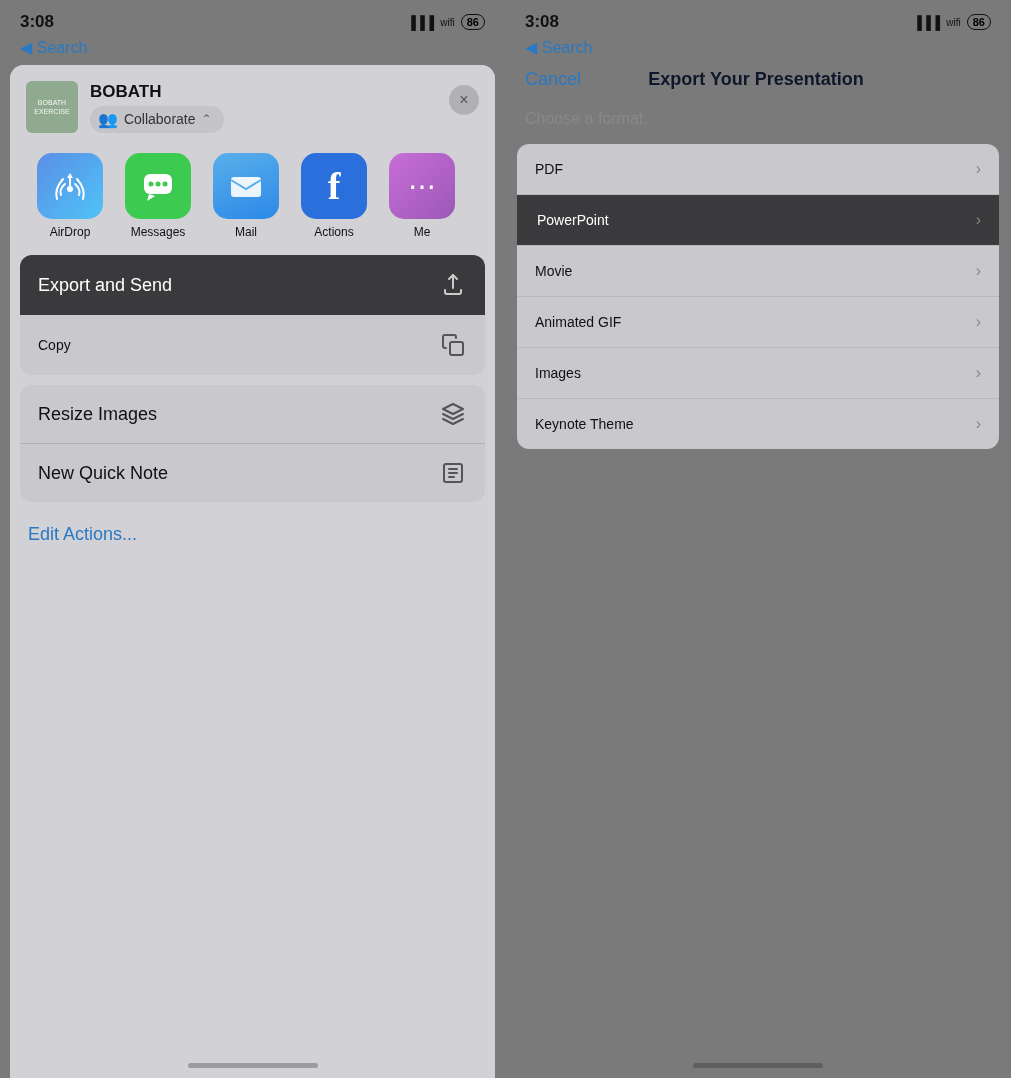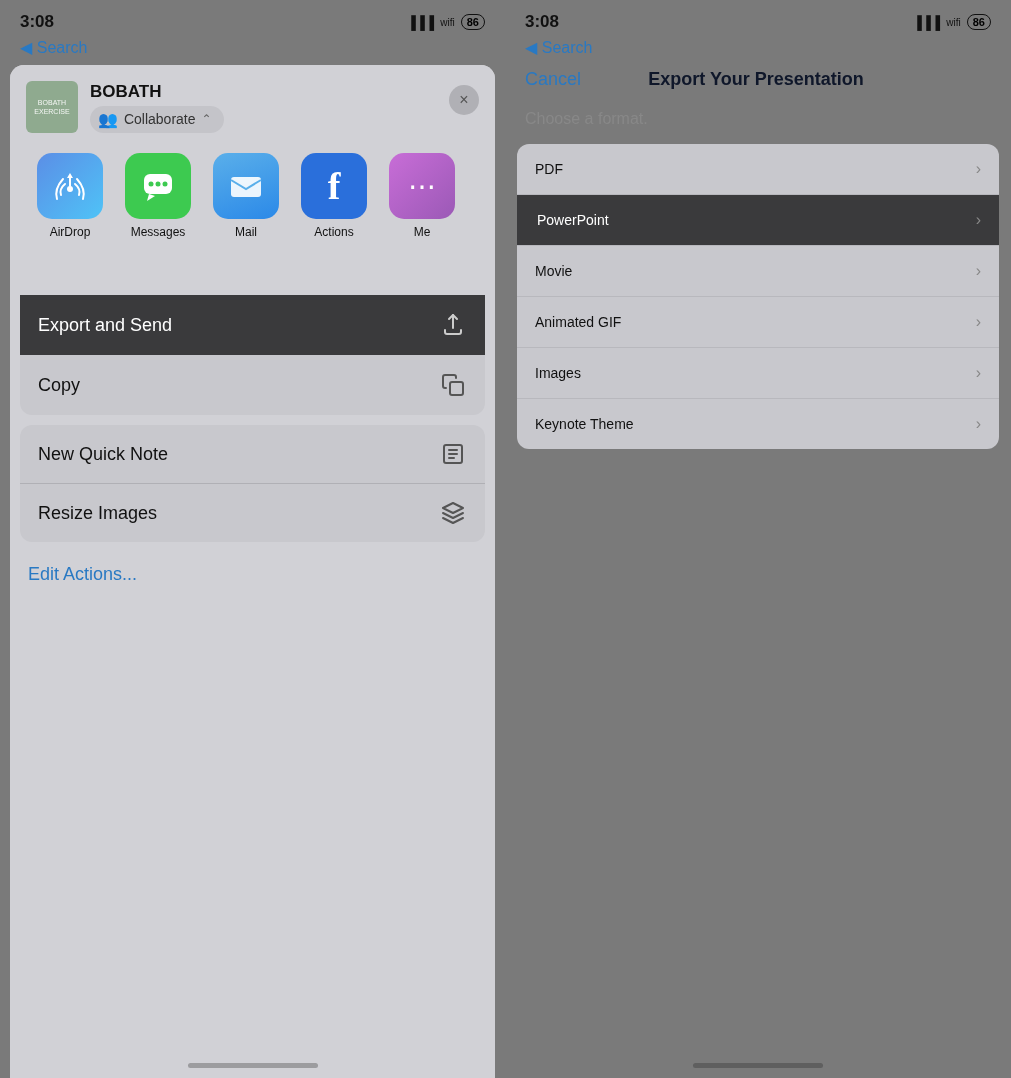--- a/index.html
+++ b/index.html
@@ -187,33 +187,32 @@
     .action-item {
       display: flex;
       align-items: center;
       justify-content: space-between;
       padding: 16px 18px;
       background: #c8c8cd;
     }
 
     .action-item.dark {
       background: #3a3a3c;
-      margin-top: 40px;
     }
 
     .action-item + .action-item {
       border-top: 0.5px solid #b0b0b5;
     }
 
     .action-item.dark + .action-item {
       border-top: none;
     }
 
     .action-label {
-      font-size: 18px;
+      font-size: 14px;
       color: #111;
     }
     .action-label.white { color: #fff; font-size: 18px; font-weight: 400; }
 
     .action-icon {
       width: 28px;
       height: 28px;
       color: #555;
       display: flex;
       align-items: center;
@@ -457,38 +456,38 @@
           <svg width="24" height="24" viewBox="0 0 24 24" fill="none" stroke="#555" stroke-width="2" stroke-linecap="round" stroke-linejoin="round">
             <rect x="9" y="9" width="13" height="13" rx="2"></rect>
             <path d="M5 15H4a2 2 0 01-2-2V4a2 2 0 012-2h9a2 2 0 012 2v1"></path>
           </svg>
         </div>
       </div>
     </div>
 
     <div class="secondary-list">
       <div class="secondary-item">
-        <span class="secondary-label">New Quick Note</span>
-        <div class="action-icon">
-          <svg width="24" height="24" viewBox="0 0 24 24" fill="none" stroke="#555" stroke-width="2" stroke-linecap="round" stroke-linejoin="round">
-            <rect x="3" y="3" width="18" height="18" rx="2"></rect>
-            <path d="M8 12h8M8 8h8M8 16h5"></path>
-          </svg>
-        </div>
-      </div>
-      <div class="secondary-item">
         <span class="secondary-label">Resize Images</span>
         <div class="action-icon">
           <svg width="24" height="24" viewBox="0 0 24 24" fill="none" stroke="#555" stroke-width="2" stroke-linecap="round" stroke-linejoin="round">
             <polygon points="12 2 2 7 12 12 22 7 12 2"></polygon>
             <polyline points="2 17 12 22 22 17"></polyline>
             <polyline points="2 12 12 17 22 12"></polyline>
           </svg>
         </div>
       </div>
+      <div class="secondary-item">
+        <span class="secondary-label">New Quick Note</span>
+        <div class="action-icon">
+          <svg width="24" height="24" viewBox="0 0 24 24" fill="none" stroke="#555" stroke-width="2" stroke-linecap="round" stroke-linejoin="round">
+            <rect x="3" y="3" width="18" height="18" rx="2"></rect>
+            <path d="M8 12h8M8 8h8M8 16h5"></path>
+          </svg>
+        </div>
+      </div>
     </div>
 
     <div class="edit-actions">Edit Actions...</div>
 
     <div class="home-indicator"></div>
   </div>
 </div>
 
 <div class="divider-line"></div>
 

